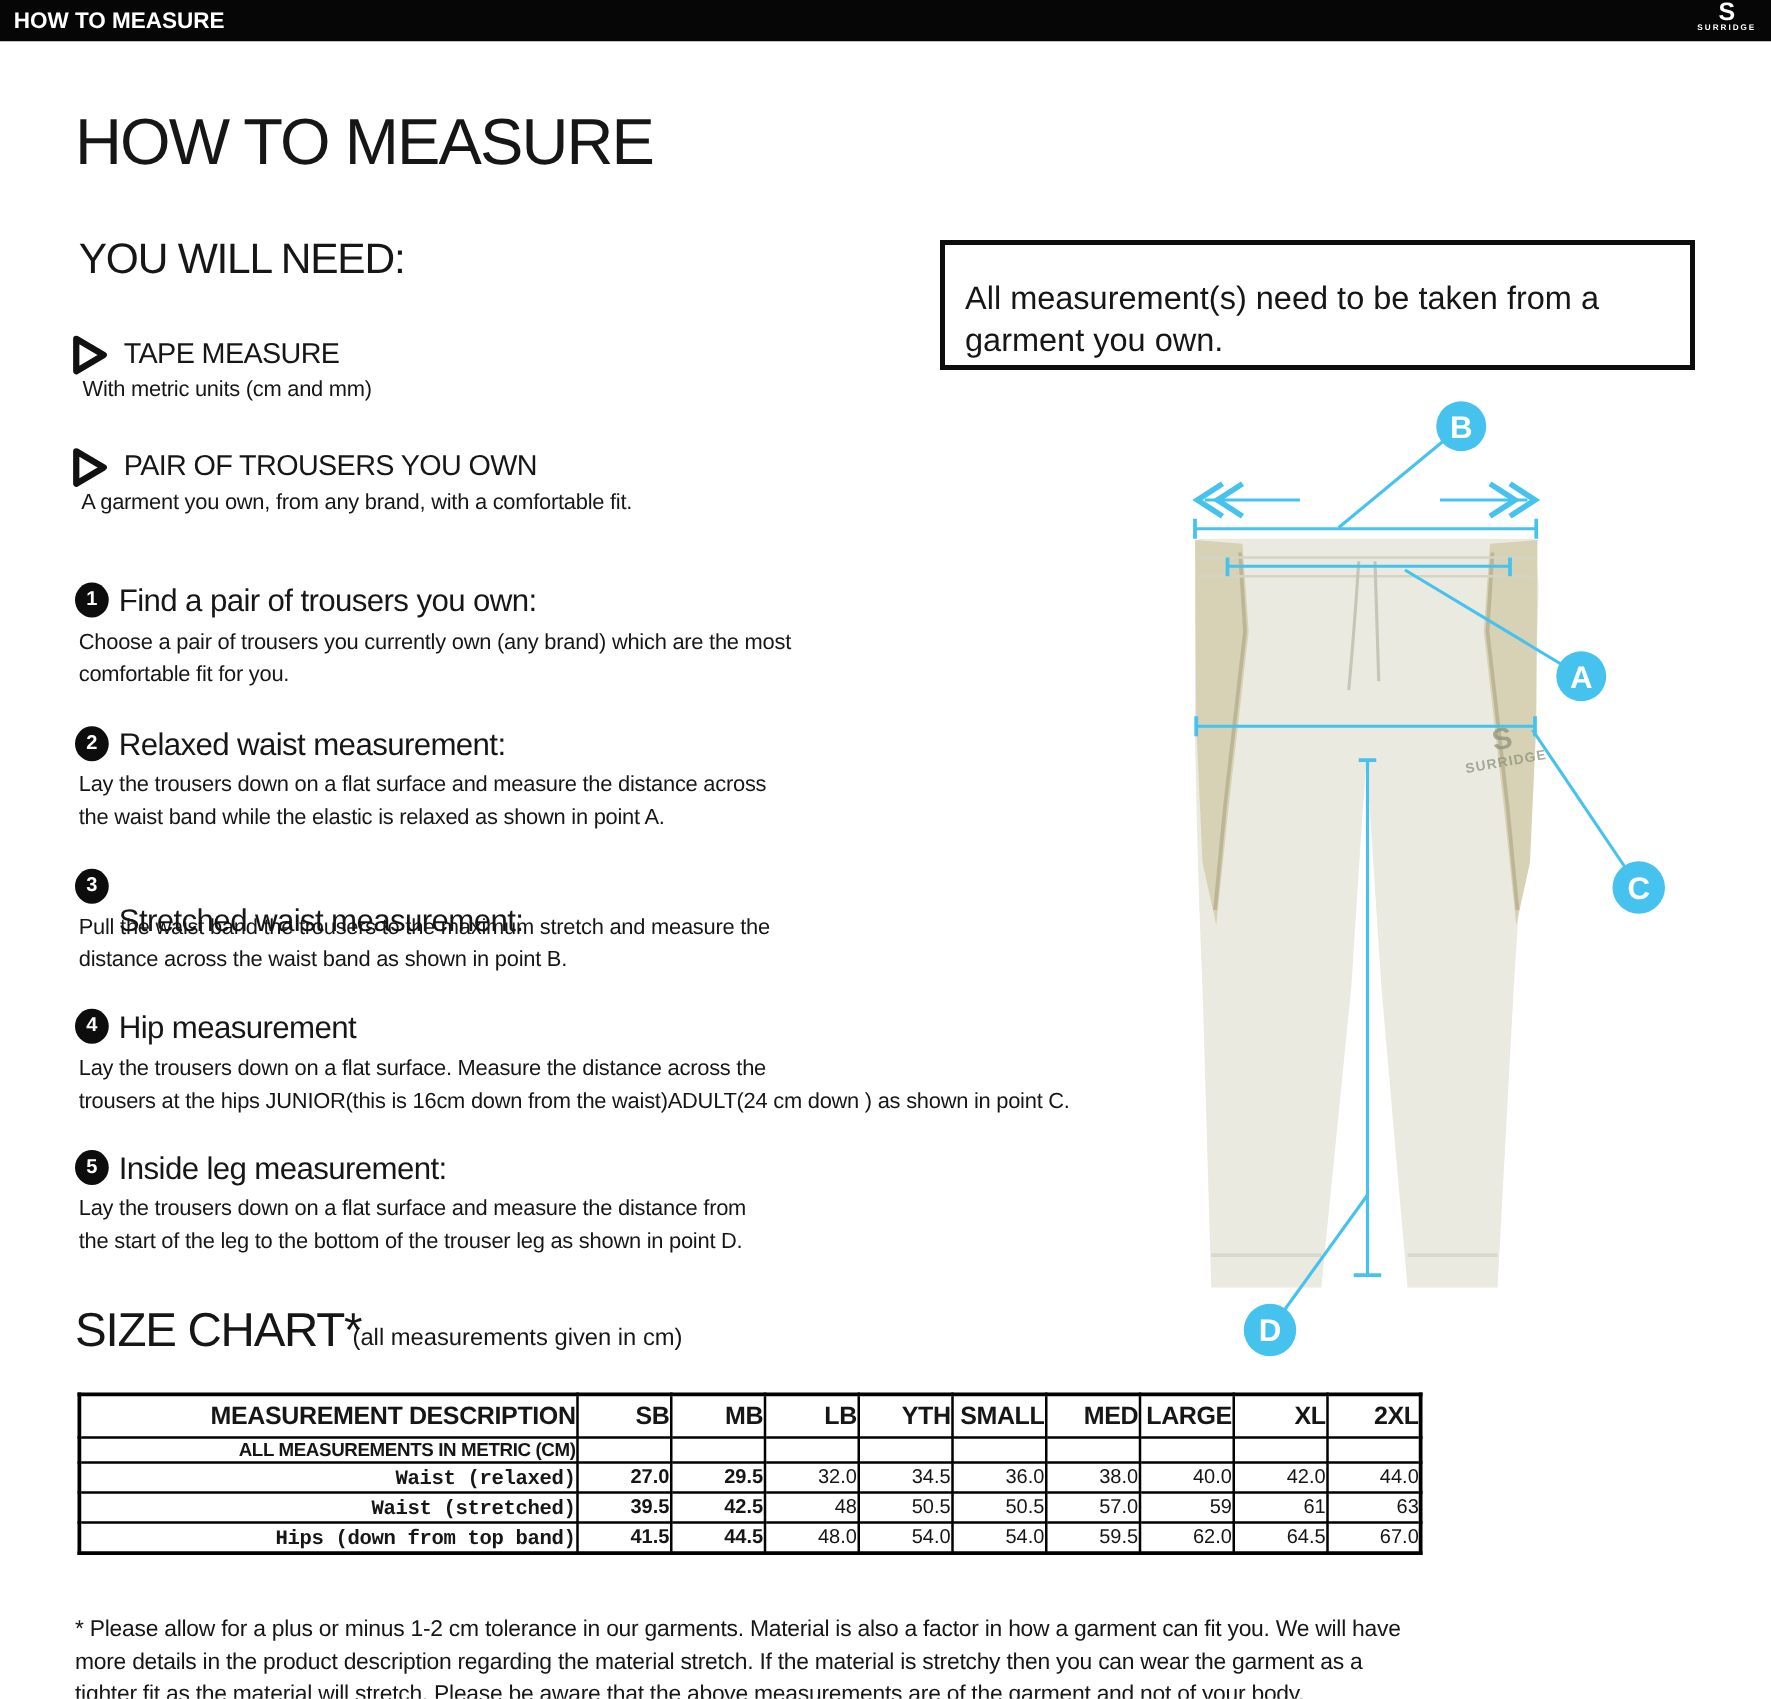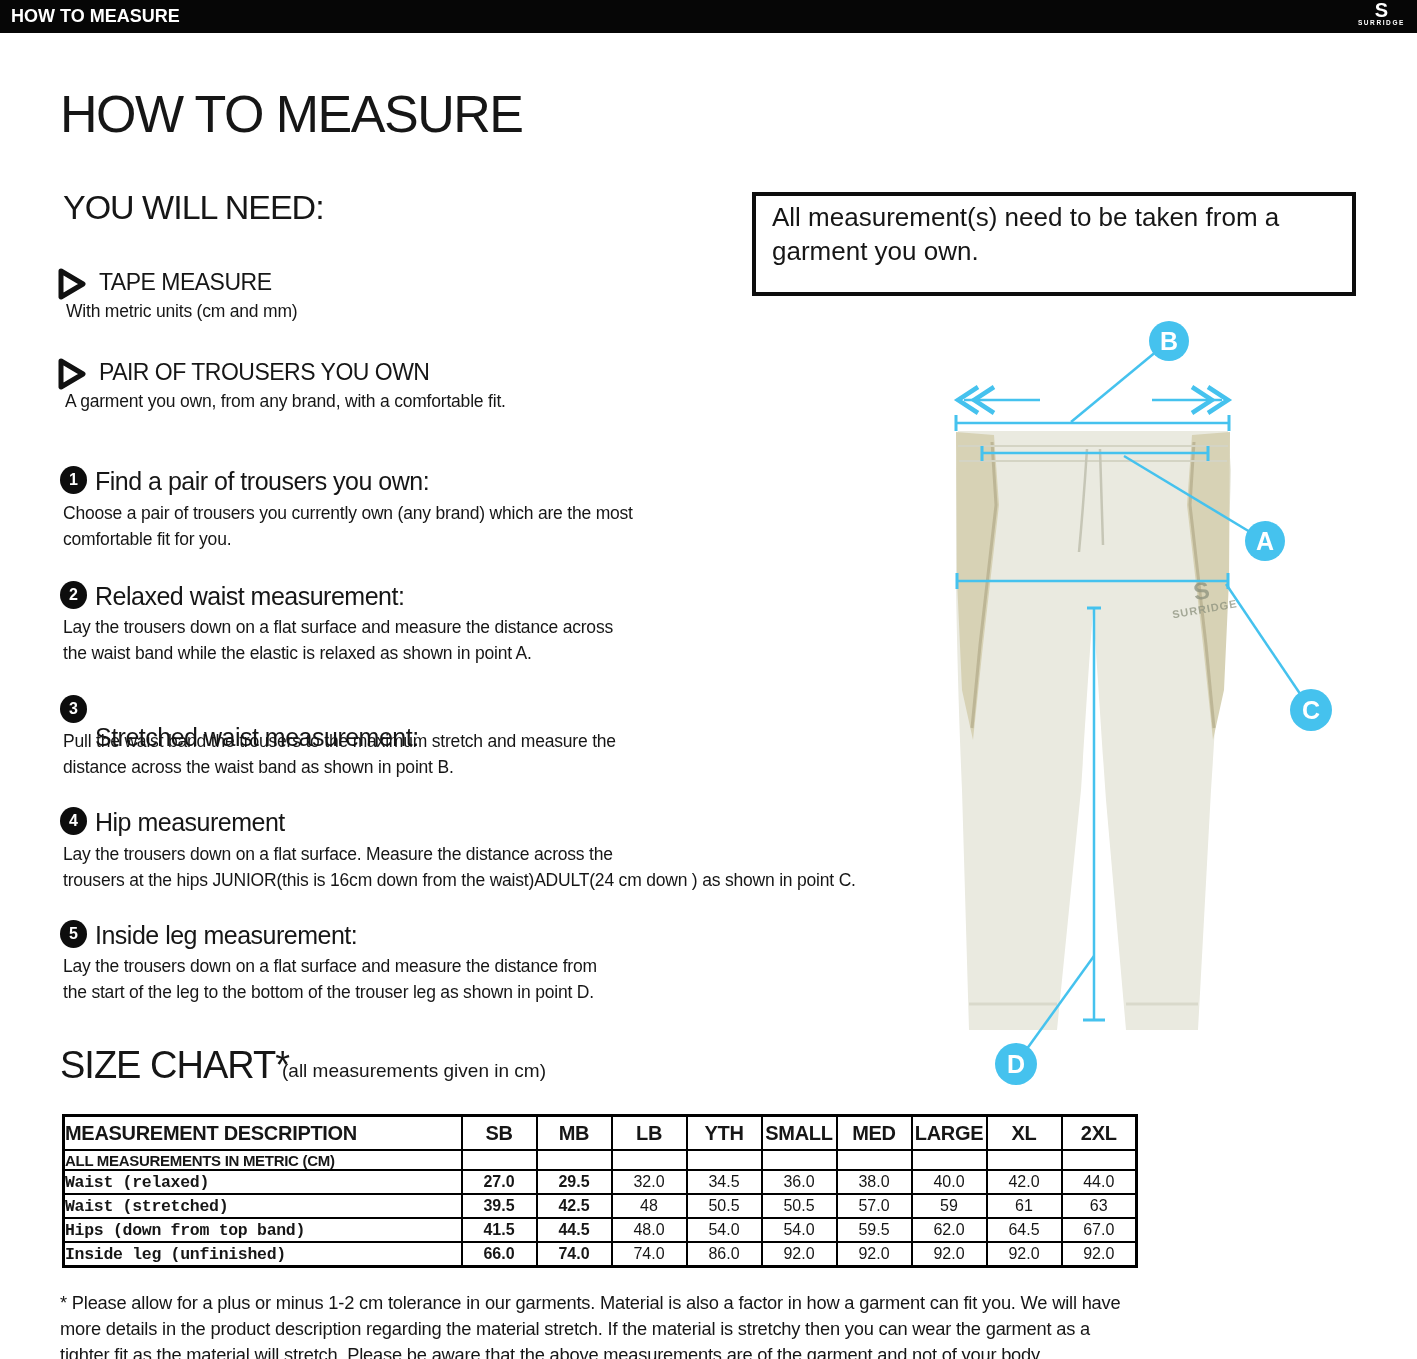--- a/index.html
+++ b/index.html
@@ -19,27 +19,27 @@
   .tri{position:absolute;width:32px;height:32px;}
   .need-label{position:absolute;font-size:23px;letter-spacing:-0.5px;white-space:nowrap;}
   .need-note{position:absolute;font-size:17.5px;letter-spacing:-0.2px;white-space:nowrap;}
   .step-badge{position:absolute;left:60px;width:27px;height:28px;border-radius:50%;background:#0d0d0d;
     color:#fff;font-size:16px;font-weight:bold;display:flex;align-items:center;justify-content:center;}
   .step-title{position:absolute;left:95px;font-size:25px;letter-spacing:-0.5px;white-space:nowrap;}
   .step-body{position:absolute;left:63px;width:900px;font-size:17.5px;line-height:25.5px;
     letter-spacing:-0.2px;white-space:pre-line;}
   
   .note-box{position:absolute;left:752px;top:192px;width:604px;height:104px;box-sizing:border-box;
-    border:4px solid #0d0d0d;padding:4px 16px;font-size:26px;line-height:34px;white-space:pre-line;}
+    border:4px solid #0d0d0d;padding:25px 16px;font-size:26px;line-height:34px;white-space:pre-line;}
   
   .sc-title{position:absolute;left:60px;top:1044px;font-size:38px;letter-spacing:-1px;white-space:nowrap;}
   .sc-sub{position:absolute;left:282px;top:1060px;font-size:19px;white-space:nowrap;}
   table.size{position:absolute;left:62px;top:1114px;width:1073px;border-collapse:collapse;
     table-layout:fixed;border:3px solid #000;}
-  table.size th,table.size td{border:2px solid #000;padding:0;overflow:hidden;}
+  table.size th,table.size td{border:2px solid #000;padding:0;overflow:hidden;text-align:right;}
   .th-desc{height:32px;font-size:20px;text-align:left;padding-left:7px;letter-spacing:-0.3px;}
   .th-col{font-size:20px;text-align:center;letter-spacing:-0.3px;}
   .tr-metric td{height:18px;}
   .td-metric{font-size:15px;font-weight:bold;text-align:left;padding-left:6px;letter-spacing:-0.3px;}
   .td-label{height:22px;font-size:16.5px;font-weight:bold;text-align:left;padding-left:6px;letter-spacing:-0.3px;font-family:Liberation Mono, monospace;}
   .td-val{font-size:16px;text-align:center;}
   .vb{font-weight:bold;}
   
   .footnote{position:absolute;left:60px;top:1290px;width:1330px;font-size:18.3px;line-height:26px;
     letter-spacing:-0.2px;white-space:pre-line;}
@@ -225,30 +225,18 @@
     <td class="td-val vb">41.5</td>
     <td class="td-val vb">44.5</td>
     <td class="td-val">48.0</td>
     <td class="td-val">54.0</td>
     <td class="td-val">54.0</td>
     <td class="td-val">59.5</td>
     <td class="td-val">62.0</td>
     <td class="td-val">64.5</td>
     <td class="td-val">67.0</td>
   </tr>
-  <tr>
-    <td class="td-label">Inside leg (unfinished)</td>
-    <td class="td-val vb">66.0</td>
-    <td class="td-val vb">74.0</td>
-    <td class="td-val">74.0</td>
-    <td class="td-val">86.0</td>
-    <td class="td-val">92.0</td>
-    <td class="td-val">92.0</td>
-    <td class="td-val">92.0</td>
-    <td class="td-val">92.0</td>
-    <td class="td-val">92.0</td>
-  </tr>
 </tbody>
   </table>
 
 <div class="footnote">* Please allow for a plus or minus 1-2 cm tolerance in our garments. Material is also a factor in how a garment can fit you. We will have
 more details in the product description regarding the material stretch.  If the material is stretchy then you can wear the garment as a
 tighter fit as the material will stretch.  Please be aware that the above measurements are of the garment and not of your body.</div>
 
 </body></html>

